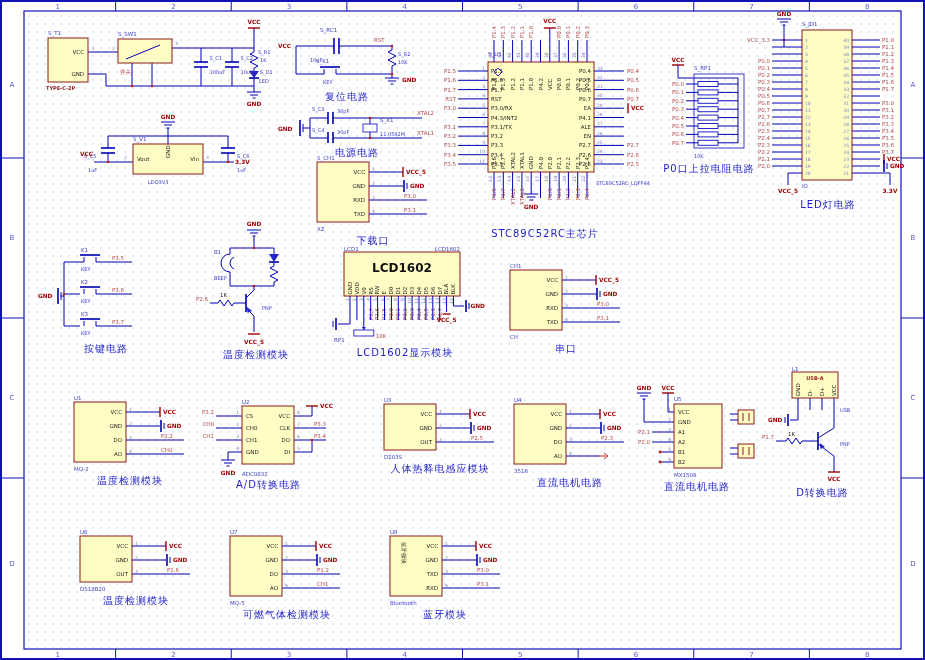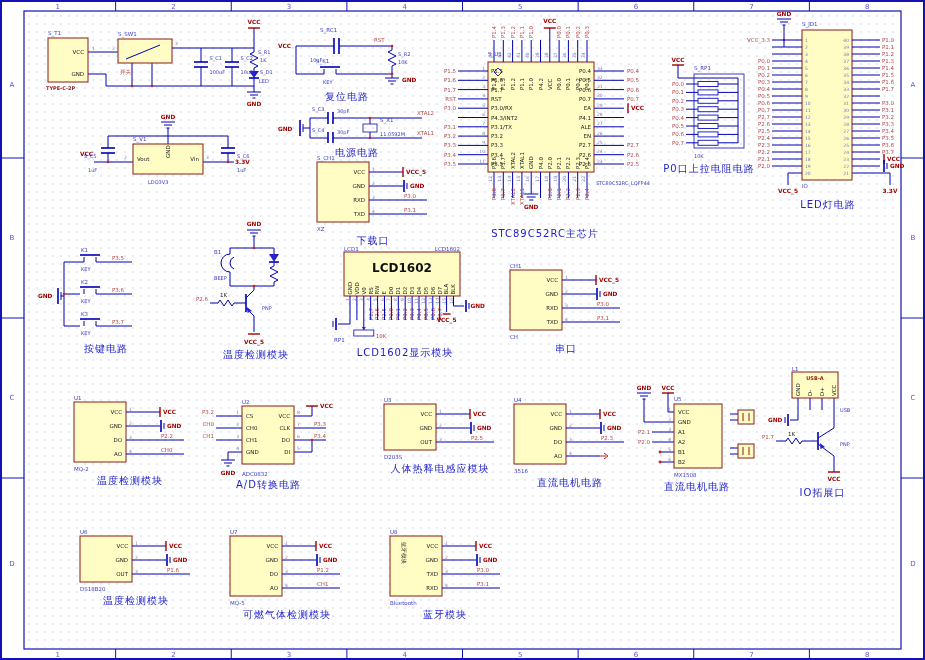--- a/index.html
+++ b/index.html
@@ -1069,21 +1069,21 @@
  <text transform="translate(52,30) rotate(-90)" class="pn" font-size="4.2">D-</text>
  <text transform="translate(64,30) rotate(-90)" class="pn" font-size="4.2">D+</text>
  <text transform="translate(76,30) rotate(-90)" class="pn" font-size="4.2">VCC</text>
  <text x="80" y="46" class="vl">USB</text>
  <text x="8" y="56" class="pw" font-size="5">GND</text>
  <text x="28" y="70" class="pn" font-size="5">1K</text>
  <text x="2" y="73" class="nl">P1.7</text>
  <text x="80" y="80" class="vl">PNP</text>
  <text x="74" y="115" class="pw" text-anchor="middle">VCC</text>
 </svg>
-<div class="cap">IO拓展口</div>
+<div class="cap">D转换电路</div>
 </div>
 
 <div class="module" style="left:66px;top:528px;width:140px;height:80px">
  <svg width="140" height="66">
       <rect x="14" y="8" width="52" height="46" class="box"></rect>
       <text x="14" y="5.5" class="ds">U6</text>
       <text x="14" y="63" class="ds">DS18B20</text>
       <text x="62" y="20" class="pn" text-anchor="end">VCC</text>
       <line x1="66" y1="18" x2="100" y2="18" class="w"></line>
       <text x="69" y="16.5" class="pm">1</text>

